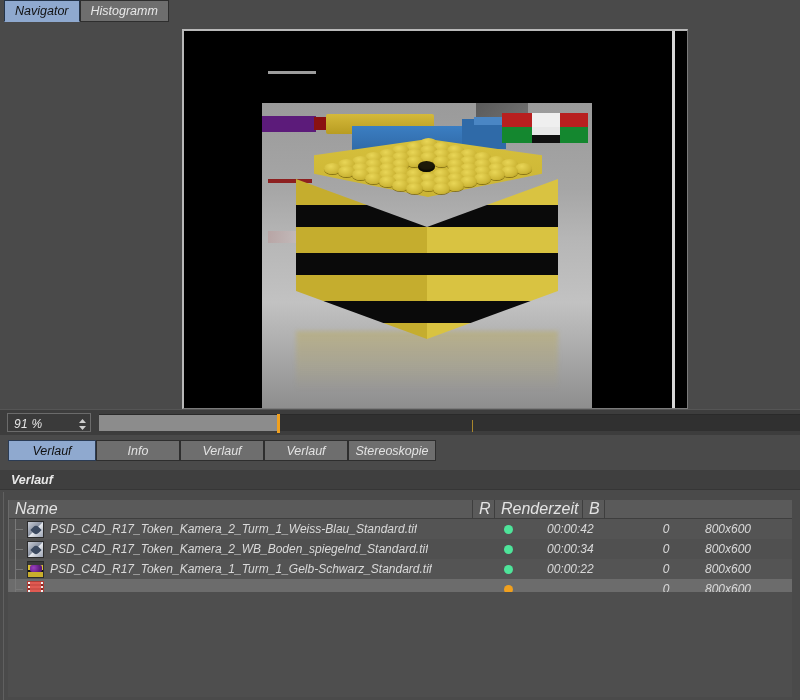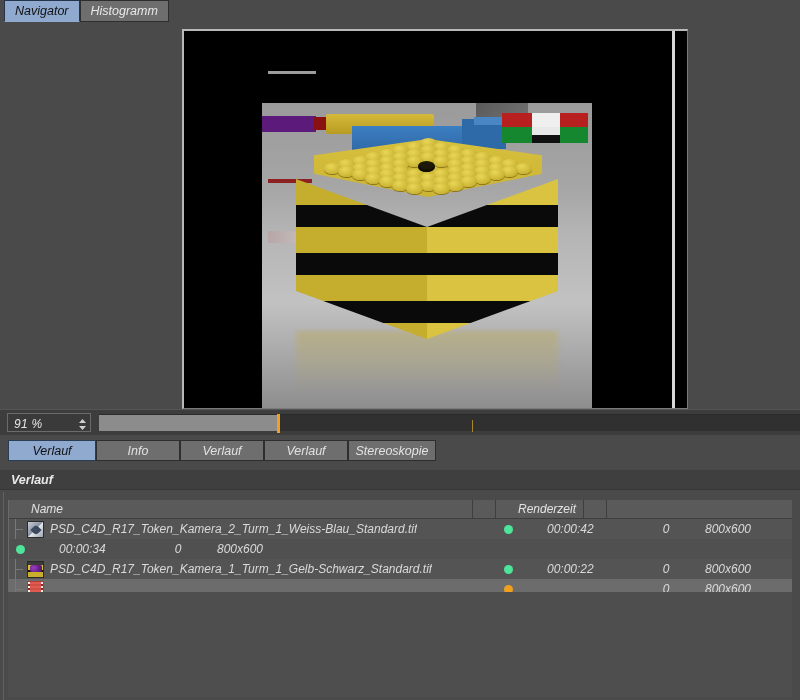--- a/index.html
+++ b/index.html
@@ -206,23 +206,23 @@
     background: #3f3f3f;
     border-bottom: 1px solid #363636;
   }
   .table-wrap {
     position: absolute; left: 8px; top: 30px; width: 784px; height: 92px;
     background: #525252;
     border-left: 1px solid #6a6a6a;
   }
   .thead { display: flex; height: 19px; background: #5a5a5a; border-bottom: 1px solid #3e3e3e; }
   .th {
-    font-size: 12px; color: #e3e3e3;
+    font-size: 16px; color: #e3e3e3;
     line-height: 18px;
-    padding-left: 22px;
+    padding-left: 6px;
     border-right: 1px solid #3e3e3e;
     background: #5a5a5a;
     overflow: hidden; white-space: nowrap;
   }
   .th-name { width: 464px; }
   .th-r { width: 22px; }
   .th-rt { width: 88px; }
   .th-b { width: 22px; }
   .th-res { width: 76px; margin-top: 35px; }
   .th-pad { flex: 1; border-right: none; }
@@ -437,20 +437,25 @@
         </div>
         <div class="c-r">
           <span class="dot" style="background:#4ee49a"></span>
         </div>
         <div class="c-rt">00:00:42</div>
         <div class="c-b">0</div>
         <div class="c-res">800x600</div>
       </div>
 
       <div class="trow alt">
+        <div class="c-name">
+          <span class="tree-line"></span>
+          <span class="thumb th-wb"></span>
+          <span class="fname">PSD_C4D_R17_Token_Kamera_2_WB_Boden_spiegelnd_Standard.tif</span>
+        </div>
         <div class="c-r">
           <span class="dot" style="background:#4ee49a"></span>
         </div>
         <div class="c-rt">00:00:34</div>
         <div class="c-b">0</div>
         <div class="c-res">800x600</div>
       </div>
 
       <div class="trow">
         <div class="c-name">

